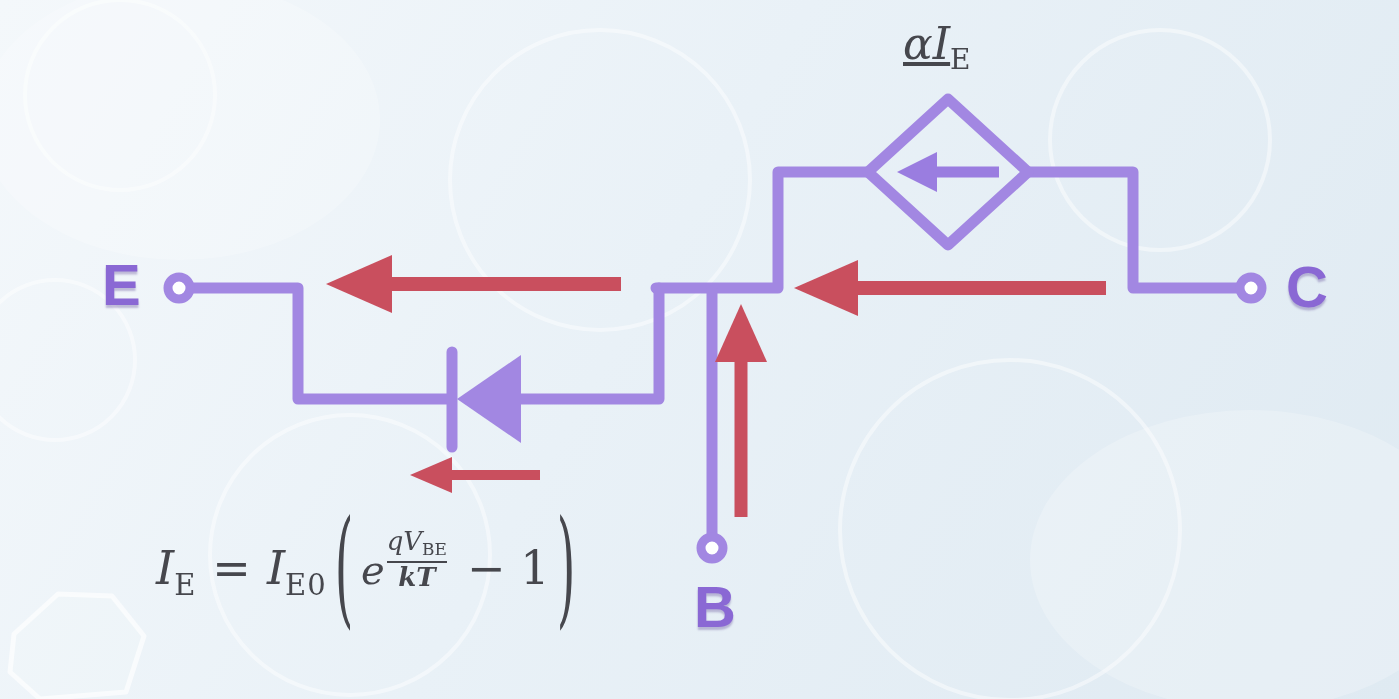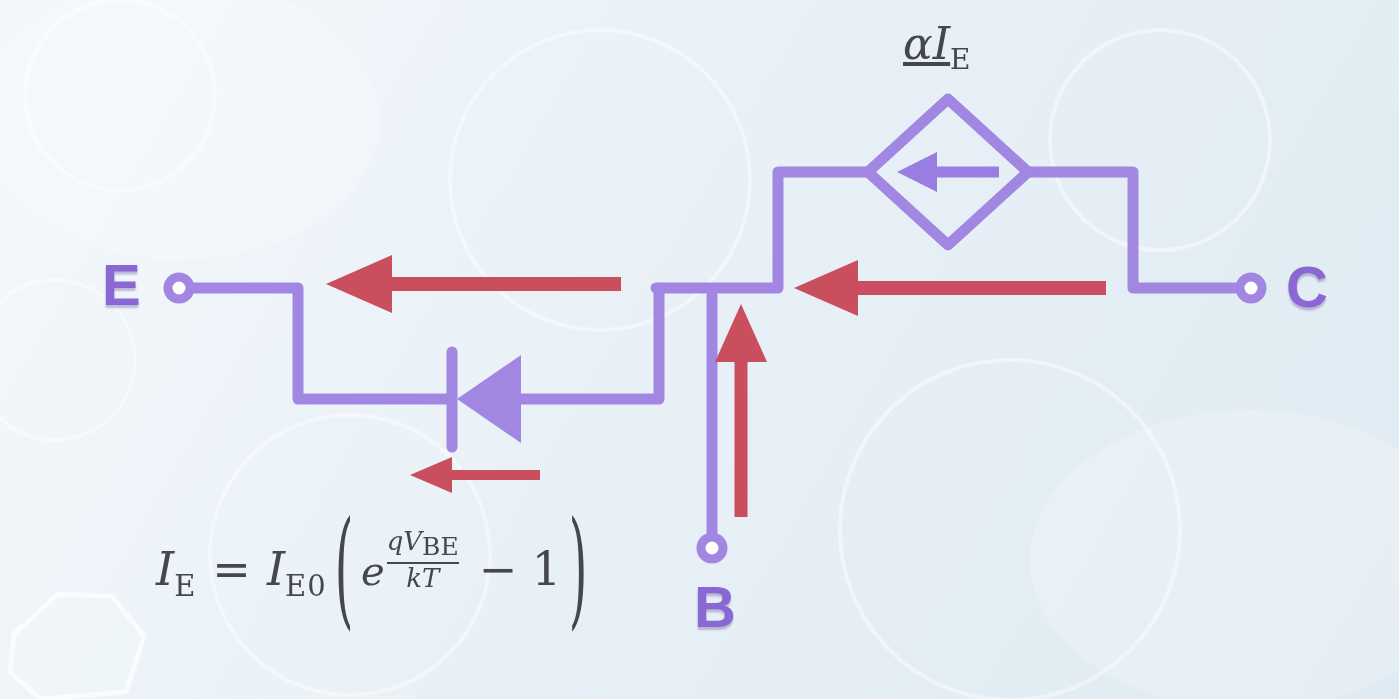--- a/index.html
+++ b/index.html
@@ -56,23 +56,23 @@
   .equation .paren{
     display:inline-block;font-style:normal;font-size:52px;
     transform:scaleY(2.45) scaleX(0.92);transform-origin:50% 58%;
     vertical-align:-8px;margin:0 7px;font-weight:300;
   }
   .equation .ebase{font-size:40px;}
   .equation .frac{
     display:inline-block;vertical-align:-2px;margin-left:2px;
     text-align:center;font-size:26px;line-height:1.05;
   }
-  .equation .num .tiny{font-size:25px;font-style:normal;vertical-align:-5px;}
+  .equation .num .tiny{font-size:17px;font-style:normal;vertical-align:-5px;}
   .equation .bar{display:block;border-bottom:2px solid var(--math-text,#46474d);margin:2px 0 1px 0;}
-  .equation .den{font-style:italic;}
+  .equation .den{font-style:italic;font-weight:bold;}
   .equation .tail{margin-left:20px;font-style:normal;}
 </style>
 </head>
 <body style="--wire: #a287e2; --source-arrow: #9a7de0; --terminal-letter: #8a68d4; --arrow-red: #c94f5e; --math-text: #46474d; --bg-light: #f4f8fb; --bg-mid: #e9f1f7; --bg-dark: #dfeaf2;">
 
 <div class="stage">
 
   <svg class="circuit" width="1399" height="699" viewBox="0 0 1399 699">
 
     <g>

